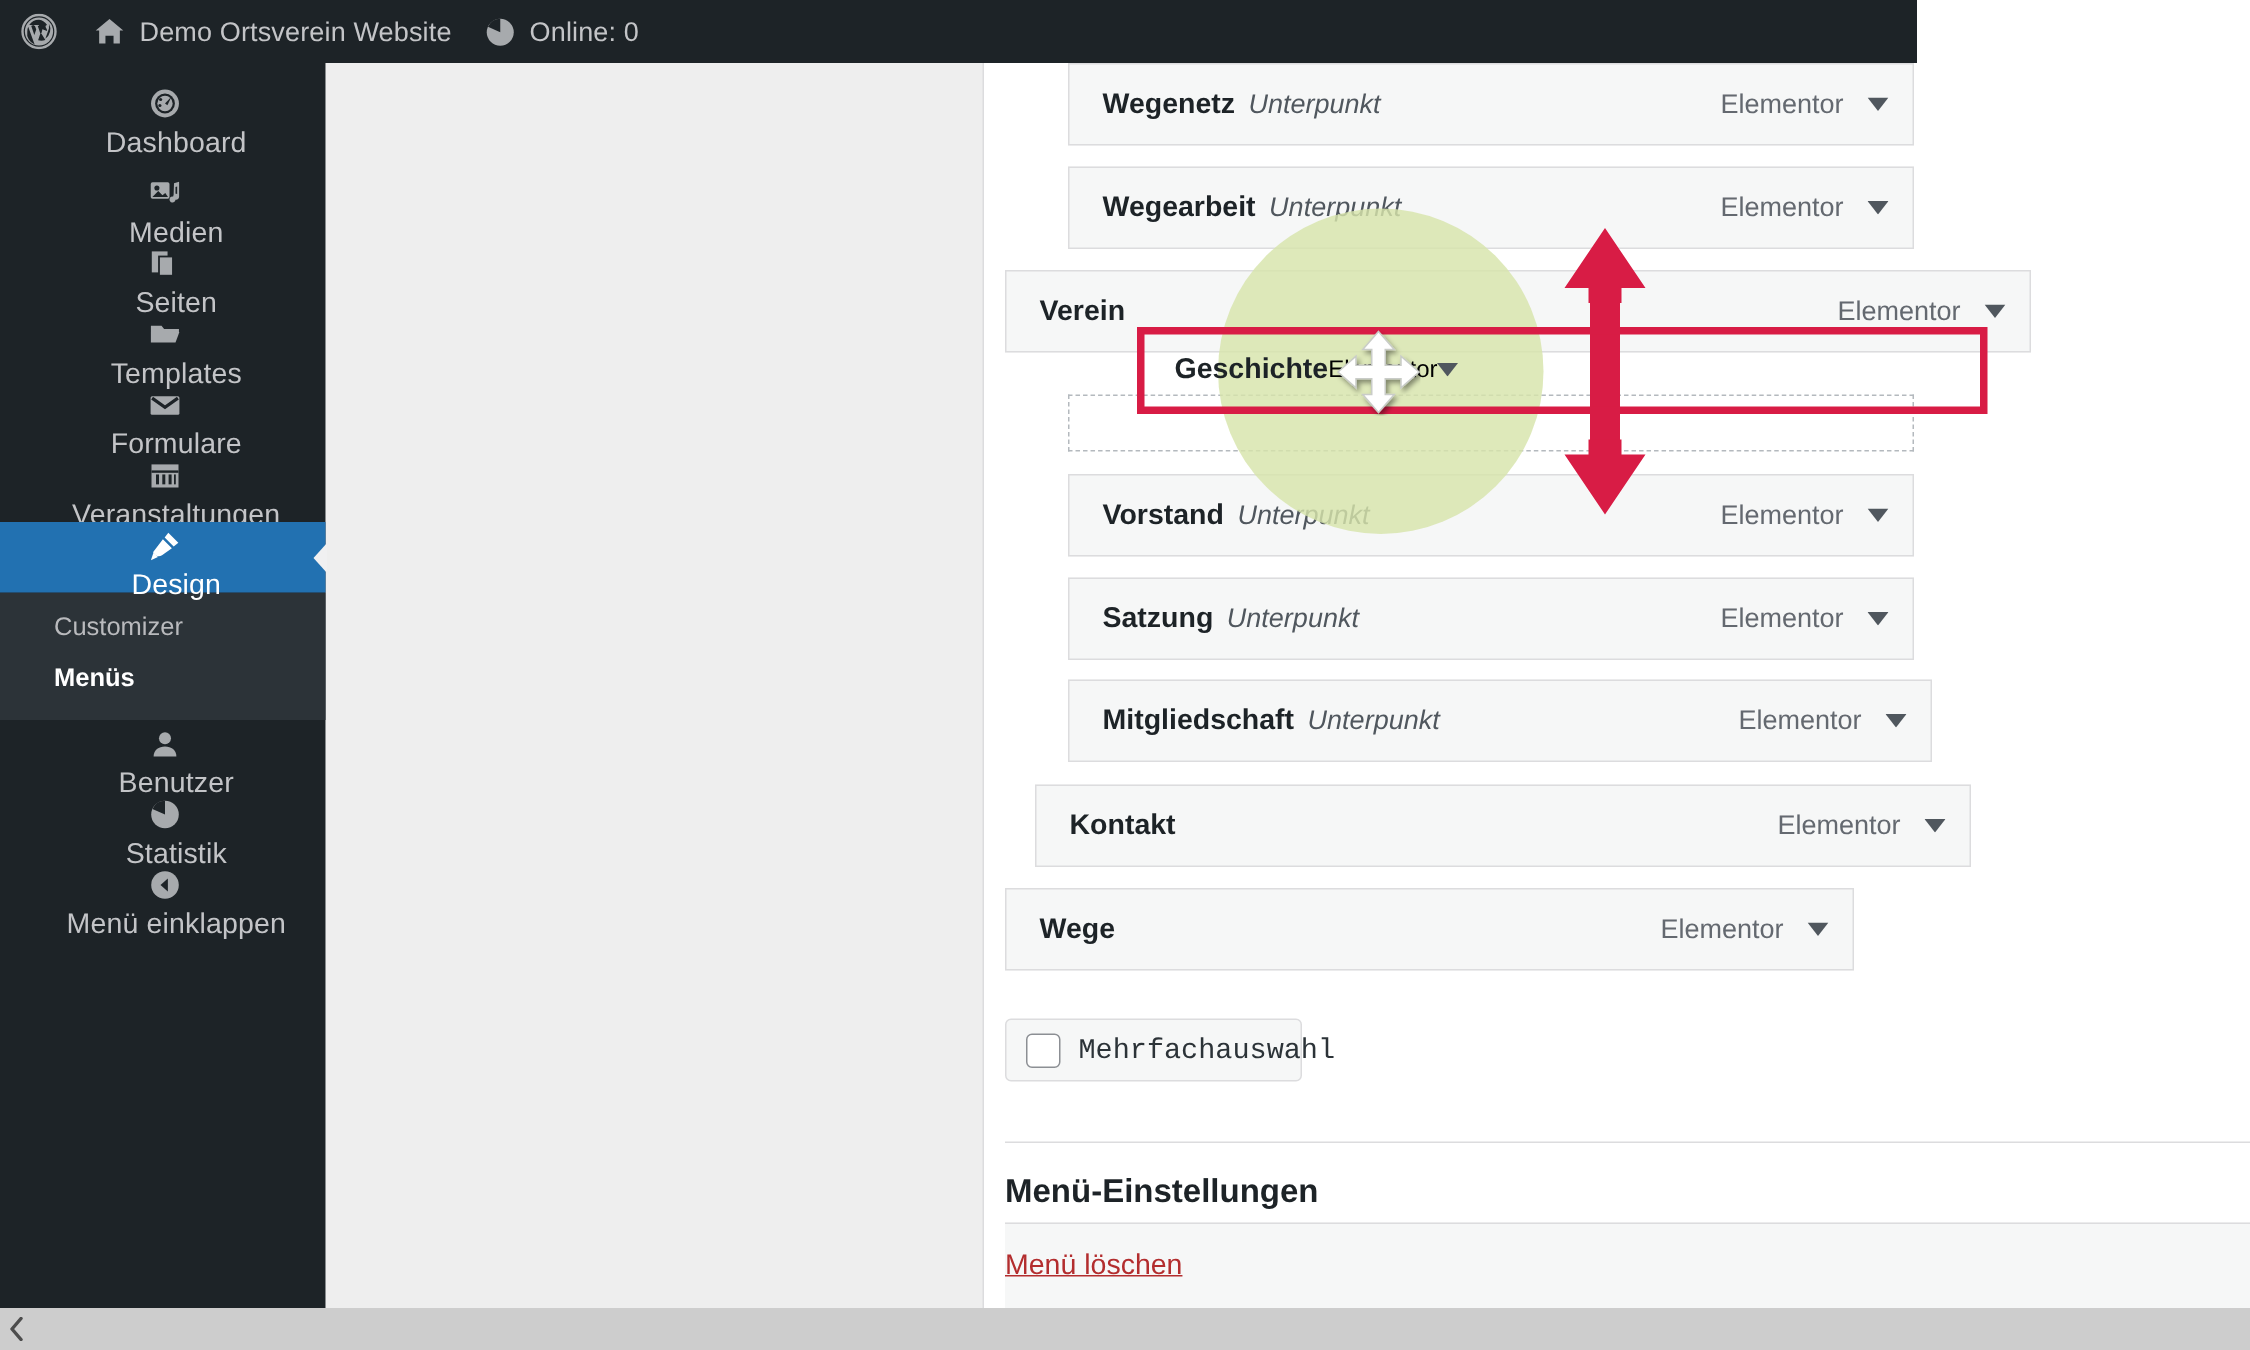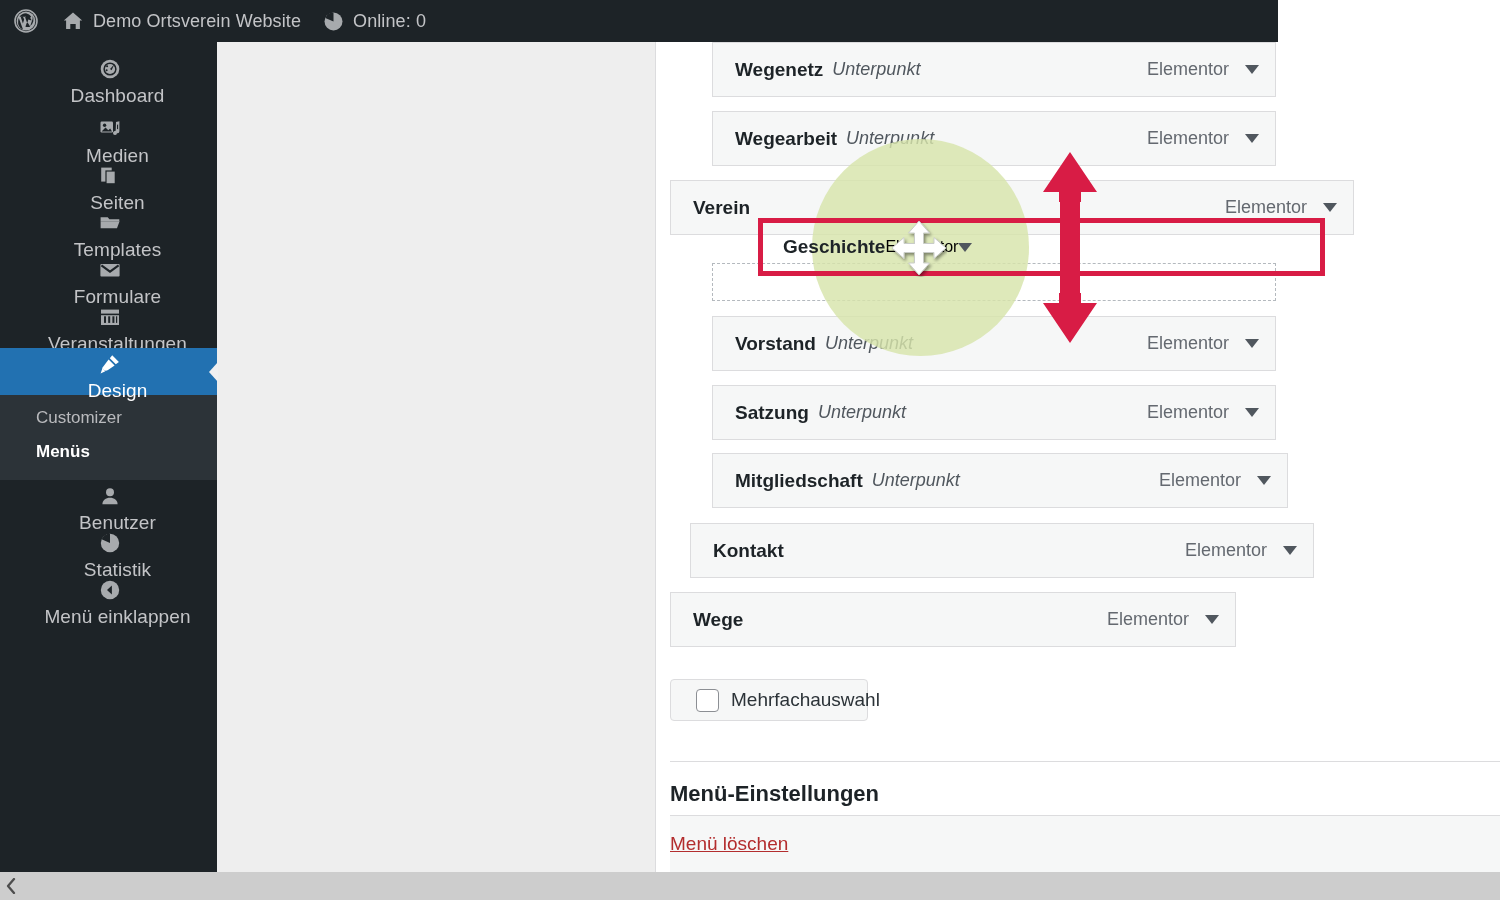--- a/index.html
+++ b/index.html
@@ -149,23 +149,23 @@
     z-index: 26;
     pointer-events: none;
   }
   .arrow-svg { position: absolute; z-index: 25; pointer-events: none; }
   .cursor-move { position: absolute; z-index: 28; pointer-events: none; }
 
   
   .bulk-btn {
     position: absolute;
     display: flex; align-items: center;
-    height: 42px; padding: 0 16px 0 25px;
+    height: 42px; padding: 0 16px 0 13px;
     background: #f6f7f7; border: 1px solid #dcdcde;
-    border-radius: 4px; cursor: pointer;
+    border-radius: 4px; cursor: pointer; font-family: Liberation Mono, monospace;
   }
   .bulk-box {
     width: 23px; height: 23px;
     border: 1px solid #8c8f94; border-radius: 4px;
     background: #fff; flex: 0 0 23px;
   }
   .bulk-label { margin-left: 12px; font-size: 19px; color: #2c3338; }
 
   
   .divider {

